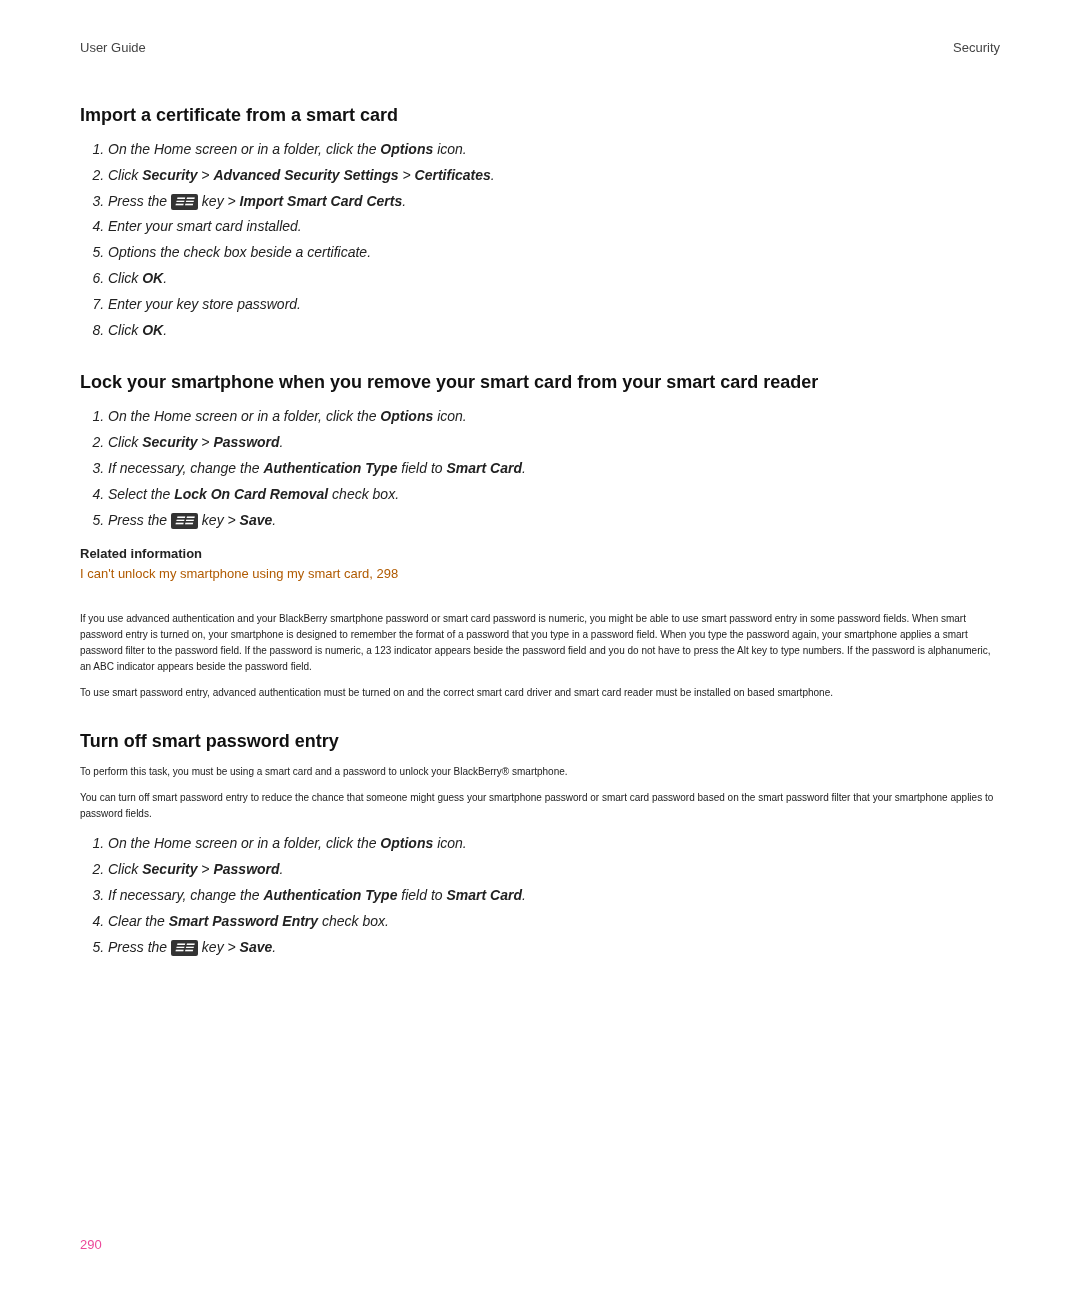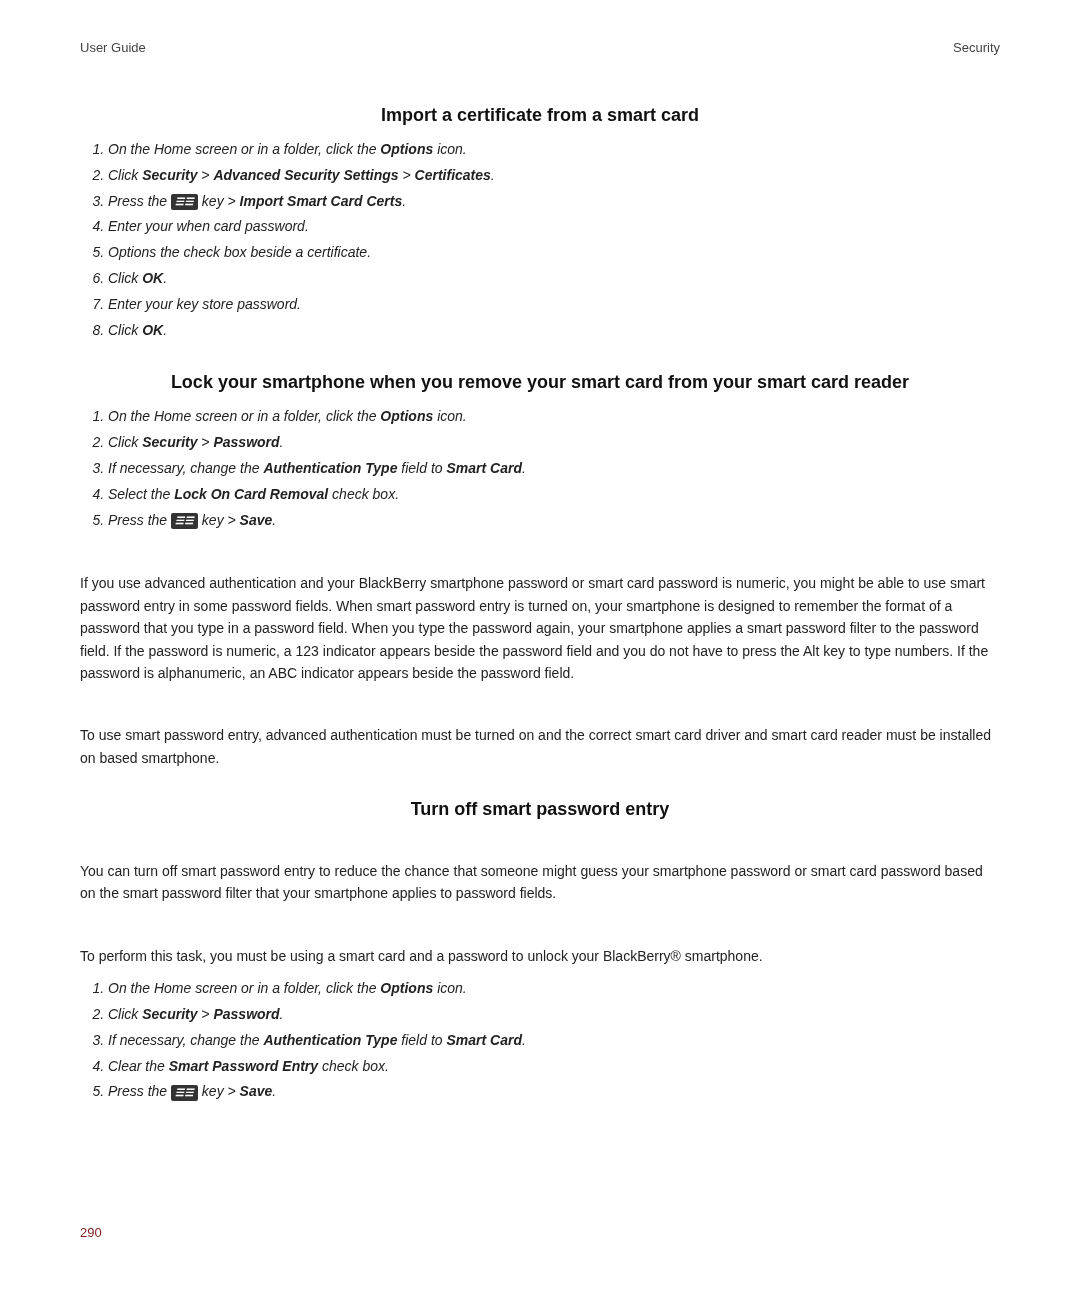--- a/index.html
+++ b/index.html
@@ -43,29 +43,27 @@
 
     .section {
       margin-bottom: 30px;
     }
 
     h2 {
       font-size: 18px;
       font-weight: bold;
       color: #111;
       margin-bottom: 12px;
-      text-align: center;
     }
 
     p {
-      font-size: 14px;
+      font-size: 10px;
       line-height: 1.6;
       color: #222;
       margin-bottom: 10px;
-      margin-top: 40px;
     }
 
     ol {
       margin-left: 28px;
       margin-bottom: 10px;
       font-style: italic;
     }
 
     ol li {
       font-size: 14px;
@@ -96,24 +94,24 @@
     }
 
     .related-link {
       font-size: 13px;
       color: #b05a00;
       text-decoration: none;
     }
 
     .page-number {
       position: absolute;
-      bottom: 56px;
+      bottom: 44px;
       left: 80px;
       font-size: 13px;
-      color: #7f1d1d;
+      color: #ec4899;
       margin-top: 20px;
     }
 
     b {
       font-weight: bold;
     }
   </style>
 </head>
 <body>
 
@@ -123,48 +121,52 @@
     <span class="header-left">User Guide</span>
     <span class="header-right">Security</span>
   </div>
 
   <div class="section">
     <h2>Import a certificate from a smart card</h2>
     <ol>
       <li>On the Home screen or in a folder, click the <b>Options</b> icon.</li>
       <li>Click <b>Security</b> &gt; <b>Advanced Security Settings</b> &gt; <b>Certificates</b>.</li>
       <li>Press the <span class="key-icon">☰☰</span> key &gt; <b>Import Smart Card Certs</b>.</li>
-      <li>Enter your when card password.</li>
+      <li>Enter your smart card installed.</li>
       <li>Options the check box beside a certificate.</li>
       <li>Click <b>OK</b>.</li>
       <li>Enter your key store password.</li>
       <li>Click <b>OK</b>.</li>
     </ol>
   </div>
 
   <div class="section">
     <h2>Lock your smartphone when you remove your smart card from your smart card reader</h2>
     <ol>
       <li>On the Home screen or in a folder, click the <b>Options</b> icon.</li>
       <li>Click <b>Security</b> &gt; <b>Password</b>.</li>
       <li>If necessary, change the <b>Authentication Type</b> field to <b>Smart Card</b>.</li>
       <li>Select the <b>Lock On Card Removal</b> check box.</li>
       <li>Press the <span class="key-icon">☰☰</span> key &gt; <b>Save</b>.</li>
     </ol>
+    <div>
+      <div class="related-info-label">Related information</div>
+      <a class="related-link" href="#">I can't unlock my smartphone using my smart card, 298</a>
+    </div>
   </div>
 
   <div class="section">
     <p>If you use advanced authentication and your BlackBerry smartphone password or smart card password is numeric, you might be able to use smart password entry in some password fields. When smart password entry is turned on, your smartphone is designed to remember the format of a password that you type in a password field. When you type the password again, your smartphone applies a smart password filter to the password field. If the password is numeric, a 123 indicator appears beside the password field and you do not have to press the Alt key to type numbers. If the password is alphanumeric, an ABC indicator appears beside the password field.</p>
     <p>To use smart password entry, advanced authentication must be turned on and the correct smart card driver and smart card reader must be installed on based smartphone.</p>
   </div>
 
   <div class="section">
     <h2>Turn off smart password entry</h2>
+    <p>To perform this task, you must be using a smart card and a password to unlock your BlackBerry® smartphone.</p>
     <p>You can turn off smart password entry to reduce the chance that someone might guess your smartphone password or smart card password based on the smart password filter that your smartphone applies to password fields.</p>
-    <p>To perform this task, you must be using a smart card and a password to unlock your BlackBerry® smartphone.</p>
     <ol>
       <li>On the Home screen or in a folder, click the <b>Options</b> icon.</li>
       <li>Click <b>Security</b> &gt; <b>Password</b>.</li>
       <li>If necessary, change the <b>Authentication Type</b> field to <b>Smart Card</b>.</li>
       <li>Clear the <b>Smart Password Entry</b> check box.</li>
       <li>Press the <span class="key-icon">☰☰</span> key &gt; <b>Save</b>.</li>
     </ol>
   </div>
 
   <div class="page-number">290</div>

